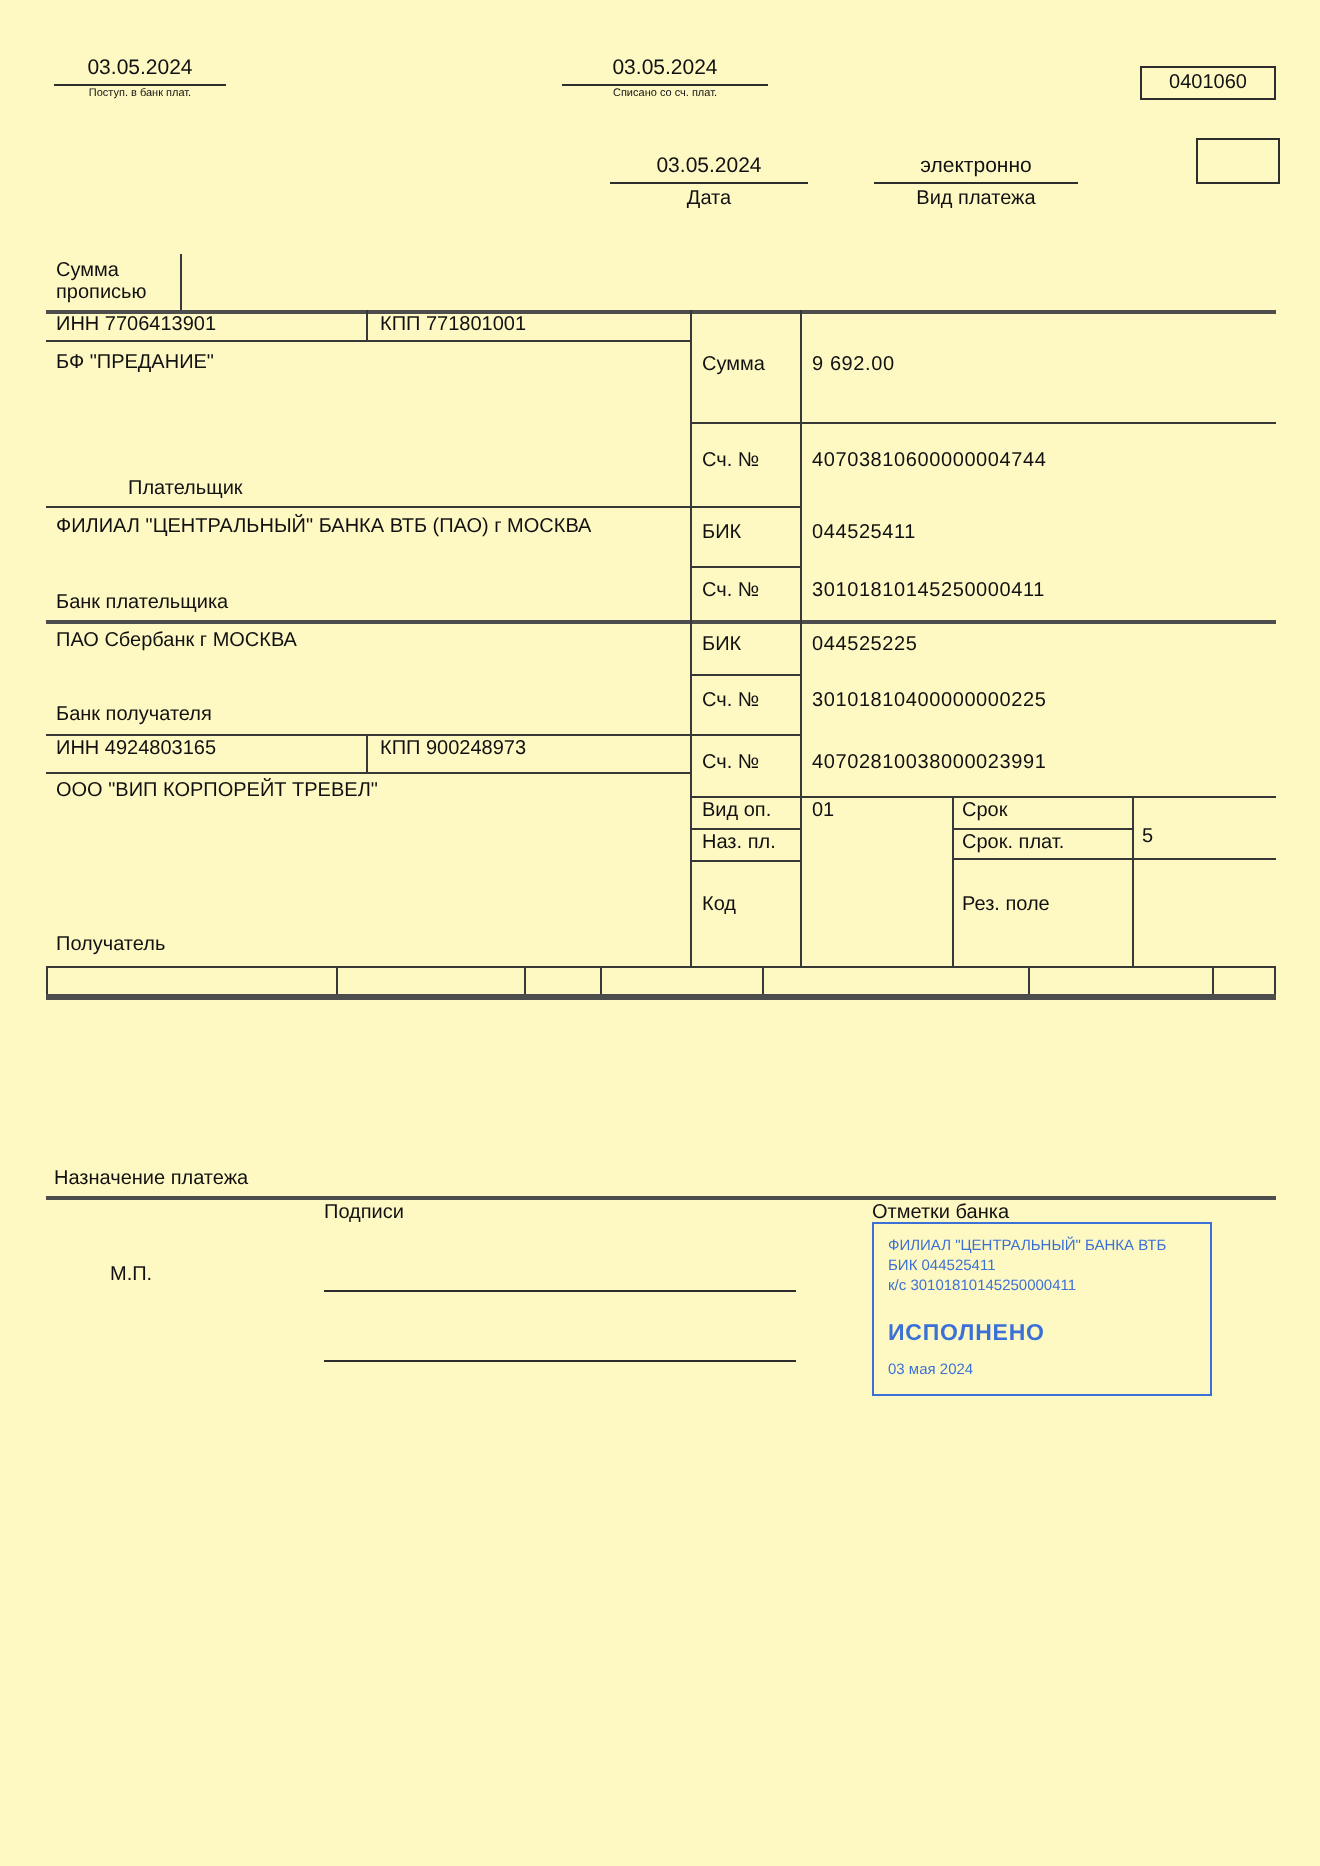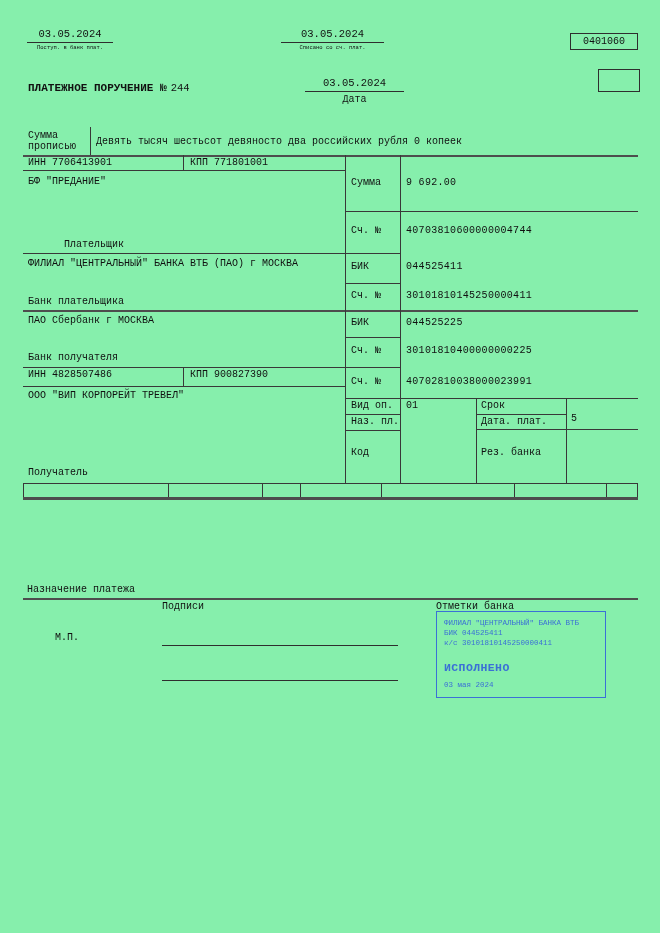--- a/index.html
+++ b/index.html
@@ -1,18 +1,18 @@
 <!DOCTYPE html>
 <html><head>
 <meta charset="utf-8">
 <style>
   html,body{margin:0;padding:0;background:#e8e8e8;}
   .page{
-    position:relative;width:660px;height:933px;background:#86efac;
-    font-family:Liberation Mono, monospace;color:#111;overflow:hidden;
+    position:relative;width:660px;height:933px;background:#fef9c3;
+    font-family:Liberation Sans, sans-serif;color:#111;overflow:hidden;
     margin:0 auto;
   }
   .abs{position:absolute;}
   .hl{position:absolute;background:#383838;height:1px;}
   .hl.thick{height:2px;background:#4d4d4d;}
   .vl{position:absolute;background:#383838;width:1px;}
   .t10{font-size:10px;line-height:12px;white-space:nowrap;}
   .t105{font-size:10.5px;line-height:12px;white-space:nowrap;}
   .num{letter-spacing:.3px;}
   .center{text-align:left;}
@@ -42,32 +42,32 @@
     <div class="lbl tiny">Поступ. в банк плат.</div>
   </div>
   <div class="abs date-field" style="left:281px;top:28px;width:103px;">
     <div class="val">03.05.2024</div>
     <div class="lbl tiny">Списано со сч. плат.</div>
   </div>
   <div class="abs code-box" style="left:570px;top:33px;width:66px;height:15px;">
     <span>0401060</span>
   </div>
 
-  <div class="abs" style="left:28px;top:78px;">
-    <span class="title-bold">ПЛАТЕЖНОЕ ПОРУЧЕНИЕ №</span><span class="title-num">244</span>
-  </div>
   <div class="abs date-field" style="left:305px;top:77px;width:99px;">
     <div class="val">03.05.2024</div>
     <div class="lbl">Дата</div>
+  </div>
+  <div class="abs date-field" style="left:437px;top:77px;width:102px;">
+    <div class="val">электронно</div>
+    <div class="lbl">Вид платежа</div>
   </div>
   <div class="abs code-box" style="left:598px;top:69px;width:40px;height:21px;"></div>
 
   <div class="abs wrap2" style="left:28px;top:130px;">Сумма прописью</div>
   <div class="vl" style="left:90px;top:127px;height:28px;"></div>
-  <div class="abs t10" style="left:96px;top:136px;">Девять тысяч шестьсот девяносто два российских рубля 0 копеек</div>
 
   <div class="hl thick" style="left:23px;top:155px;width:615px;"></div>
   <div class="hl" style="left:23px;top:170px;width:322px;"></div>
   <div class="hl" style="left:345px;top:211px;width:293px;"></div>
   <div class="hl" style="left:23px;top:253px;width:377px;"></div>
   <div class="hl" style="left:345px;top:283px;width:55px;"></div>
   <div class="hl thick" style="left:23px;top:310px;width:615px;"></div>
   <div class="hl" style="left:345px;top:337px;width:55px;"></div>
   <div class="hl" style="left:23px;top:367px;width:377px;"></div>
   <div class="hl" style="left:23px;top:386px;width:322px;"></div>
@@ -96,22 +96,22 @@
   <div class="vl" style="left:637px;top:483px;height:14px;"></div>
 
   <div class="abs t10" style="left:28px;top:157px;">ИНН 7706413901</div>
   <div class="abs t10" style="left:190px;top:157px;">КПП 771801001</div>
   <div class="abs t10" style="left:28px;top:176px;">БФ "ПРЕДАНИЕ"</div>
   <div class="abs t10" style="left:28px;top:239px;padding-left:36px;">Плательщик</div>
   <div class="abs t10" style="left:28px;top:258px;">ФИЛИАЛ "ЦЕНТРАЛЬНЫЙ" БАНКА ВТБ (ПАО) г МОСКВА</div>
   <div class="abs t10" style="left:28px;top:296px;">Банк плательщика</div>
   <div class="abs t10" style="left:28px;top:315px;">ПАО Сбербанк г МОСКВА</div>
   <div class="abs t10" style="left:28px;top:352px;">Банк получателя</div>
-  <div class="abs t10" style="left:28px;top:369px;">ИНН 4828507486</div>
-  <div class="abs t10" style="left:190px;top:369px;">КПП 900827390</div>
+  <div class="abs t10" style="left:28px;top:369px;">ИНН 4924803165</div>
+  <div class="abs t10" style="left:190px;top:369px;">КПП 900248973</div>
   <div class="abs t10" style="left:28px;top:390px;">ООО "ВИП КОРПОРЕЙТ ТРЕВЕЛ"</div>
   <div class="abs t10" style="left:28px;top:467px;">Получатель</div>
 
   <div class="abs t10" style="left:351px;top:177px;">Сумма</div>
   <div class="abs t10 num" style="left:406px;top:177px;">9 692.00</div>
 
   <div class="abs t10" style="left:351px;top:225px;">Сч. №</div>
   <div class="abs t10 num" style="left:406px;top:225px;">40703810600000004744</div>
 
   <div class="abs t10" style="left:351px;top:261px;">БИК</div>
@@ -126,24 +126,24 @@
   <div class="abs t10" style="left:351px;top:345px;">Сч. №</div>
   <div class="abs t10 num" style="left:406px;top:345px;">30101810400000000225</div>
 
   <div class="abs t10" style="left:351px;top:376px;">Сч. №</div>
   <div class="abs t10 num" style="left:406px;top:376px;">40702810038000023991</div>
 
   <div class="abs t10" style="left:351px;top:400px;">Вид оп.</div>
   <div class="abs t10" style="left:406px;top:400px;">01</div>
   <div class="abs t10" style="left:481px;top:400px;">Срок</div>
   <div class="abs t10" style="left:351px;top:416px;">Наз. пл.</div>
-  <div class="abs t10" style="left:481px;top:416px;">Дата. плат.</div>
+  <div class="abs t10" style="left:481px;top:416px;">Срок. плат.</div>
   <div class="abs t10" style="left:571px;top:413px;">5</div>
   <div class="abs t10" style="left:351px;top:447px;">Код</div>
-  <div class="abs t10" style="left:481px;top:447px;">Рез. банка</div>
+  <div class="abs t10" style="left:481px;top:447px;">Рез. поле</div>
 
   <div class="abs t10" style="left:27px;top:584px;">Назначение платежа</div>
   <div class="hl thick" style="left:23px;top:598px;width:615px;"></div>
 
   <div class="abs t10 center" style="left:162px;top:601px;width:236px;">Подписи</div>
   <div class="abs t10 center" style="left:436px;top:601px;width:170px;">Отметки банка</div>
   <div class="abs t10" style="left:55px;top:632px;">М.П.</div>
   <div class="sig-line" style="left:162px;top:645px;width:236px;"></div>
   <div class="sig-line" style="left:162px;top:680px;width:236px;"></div>
 

